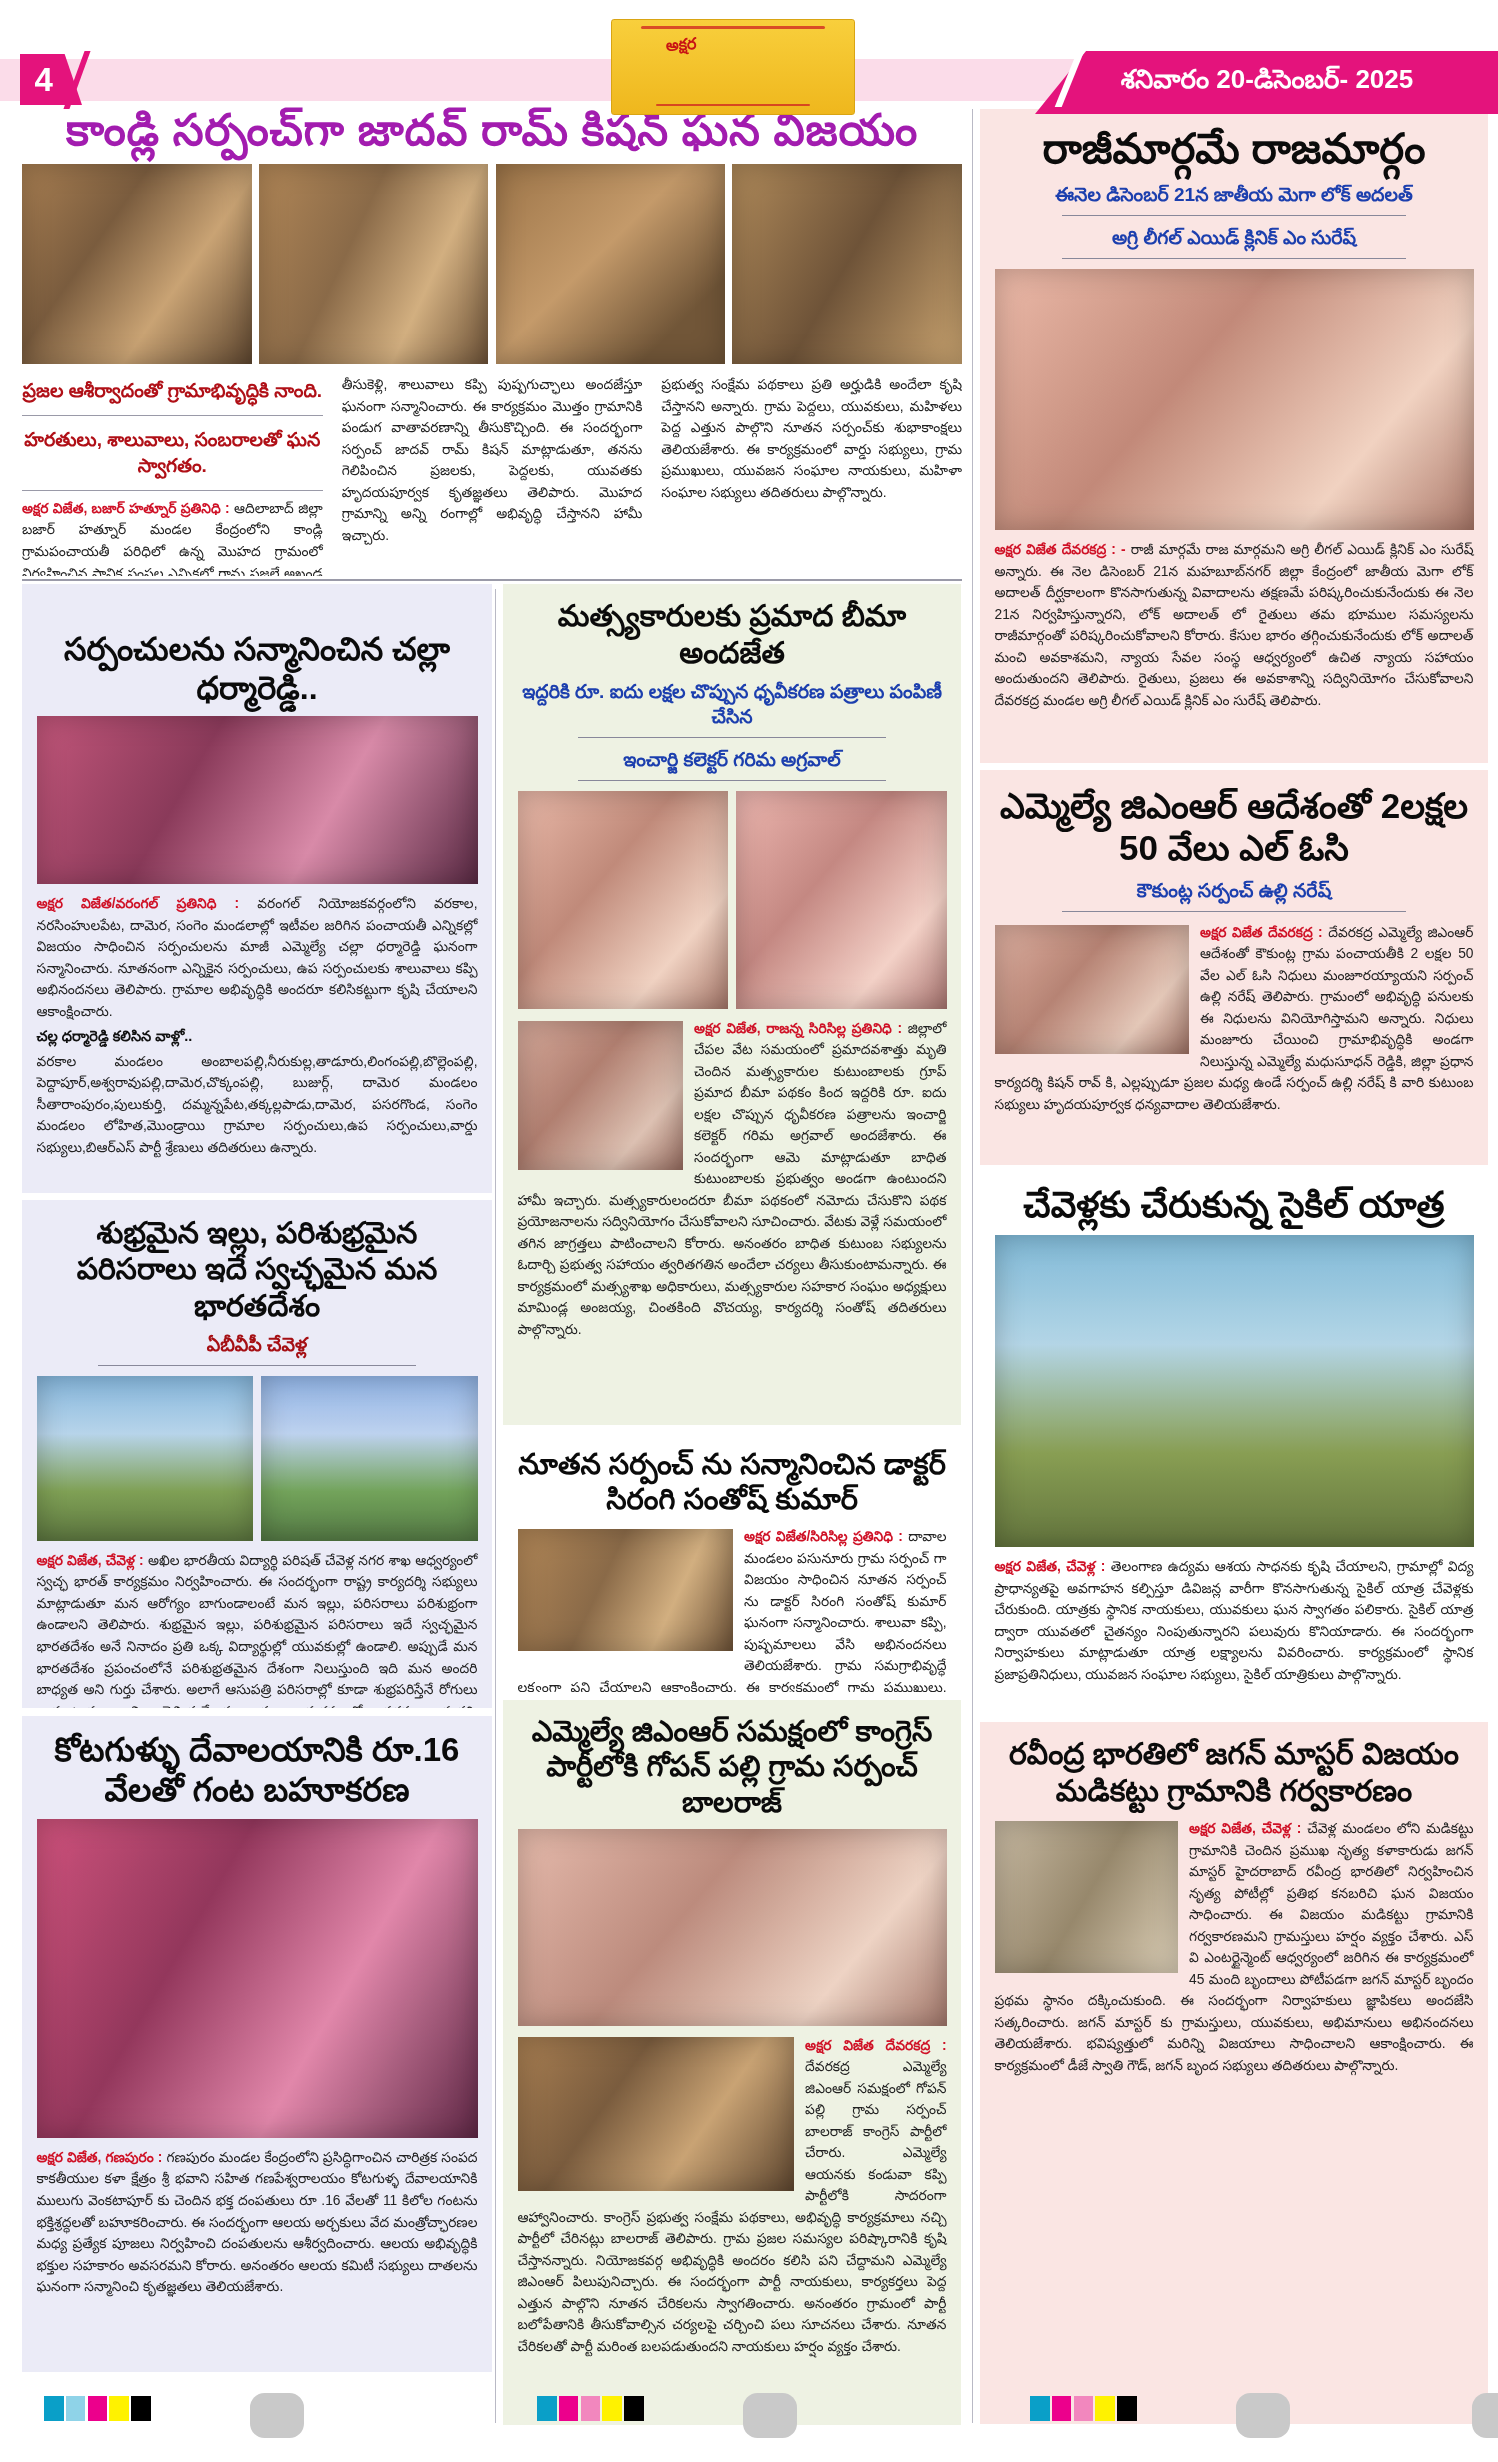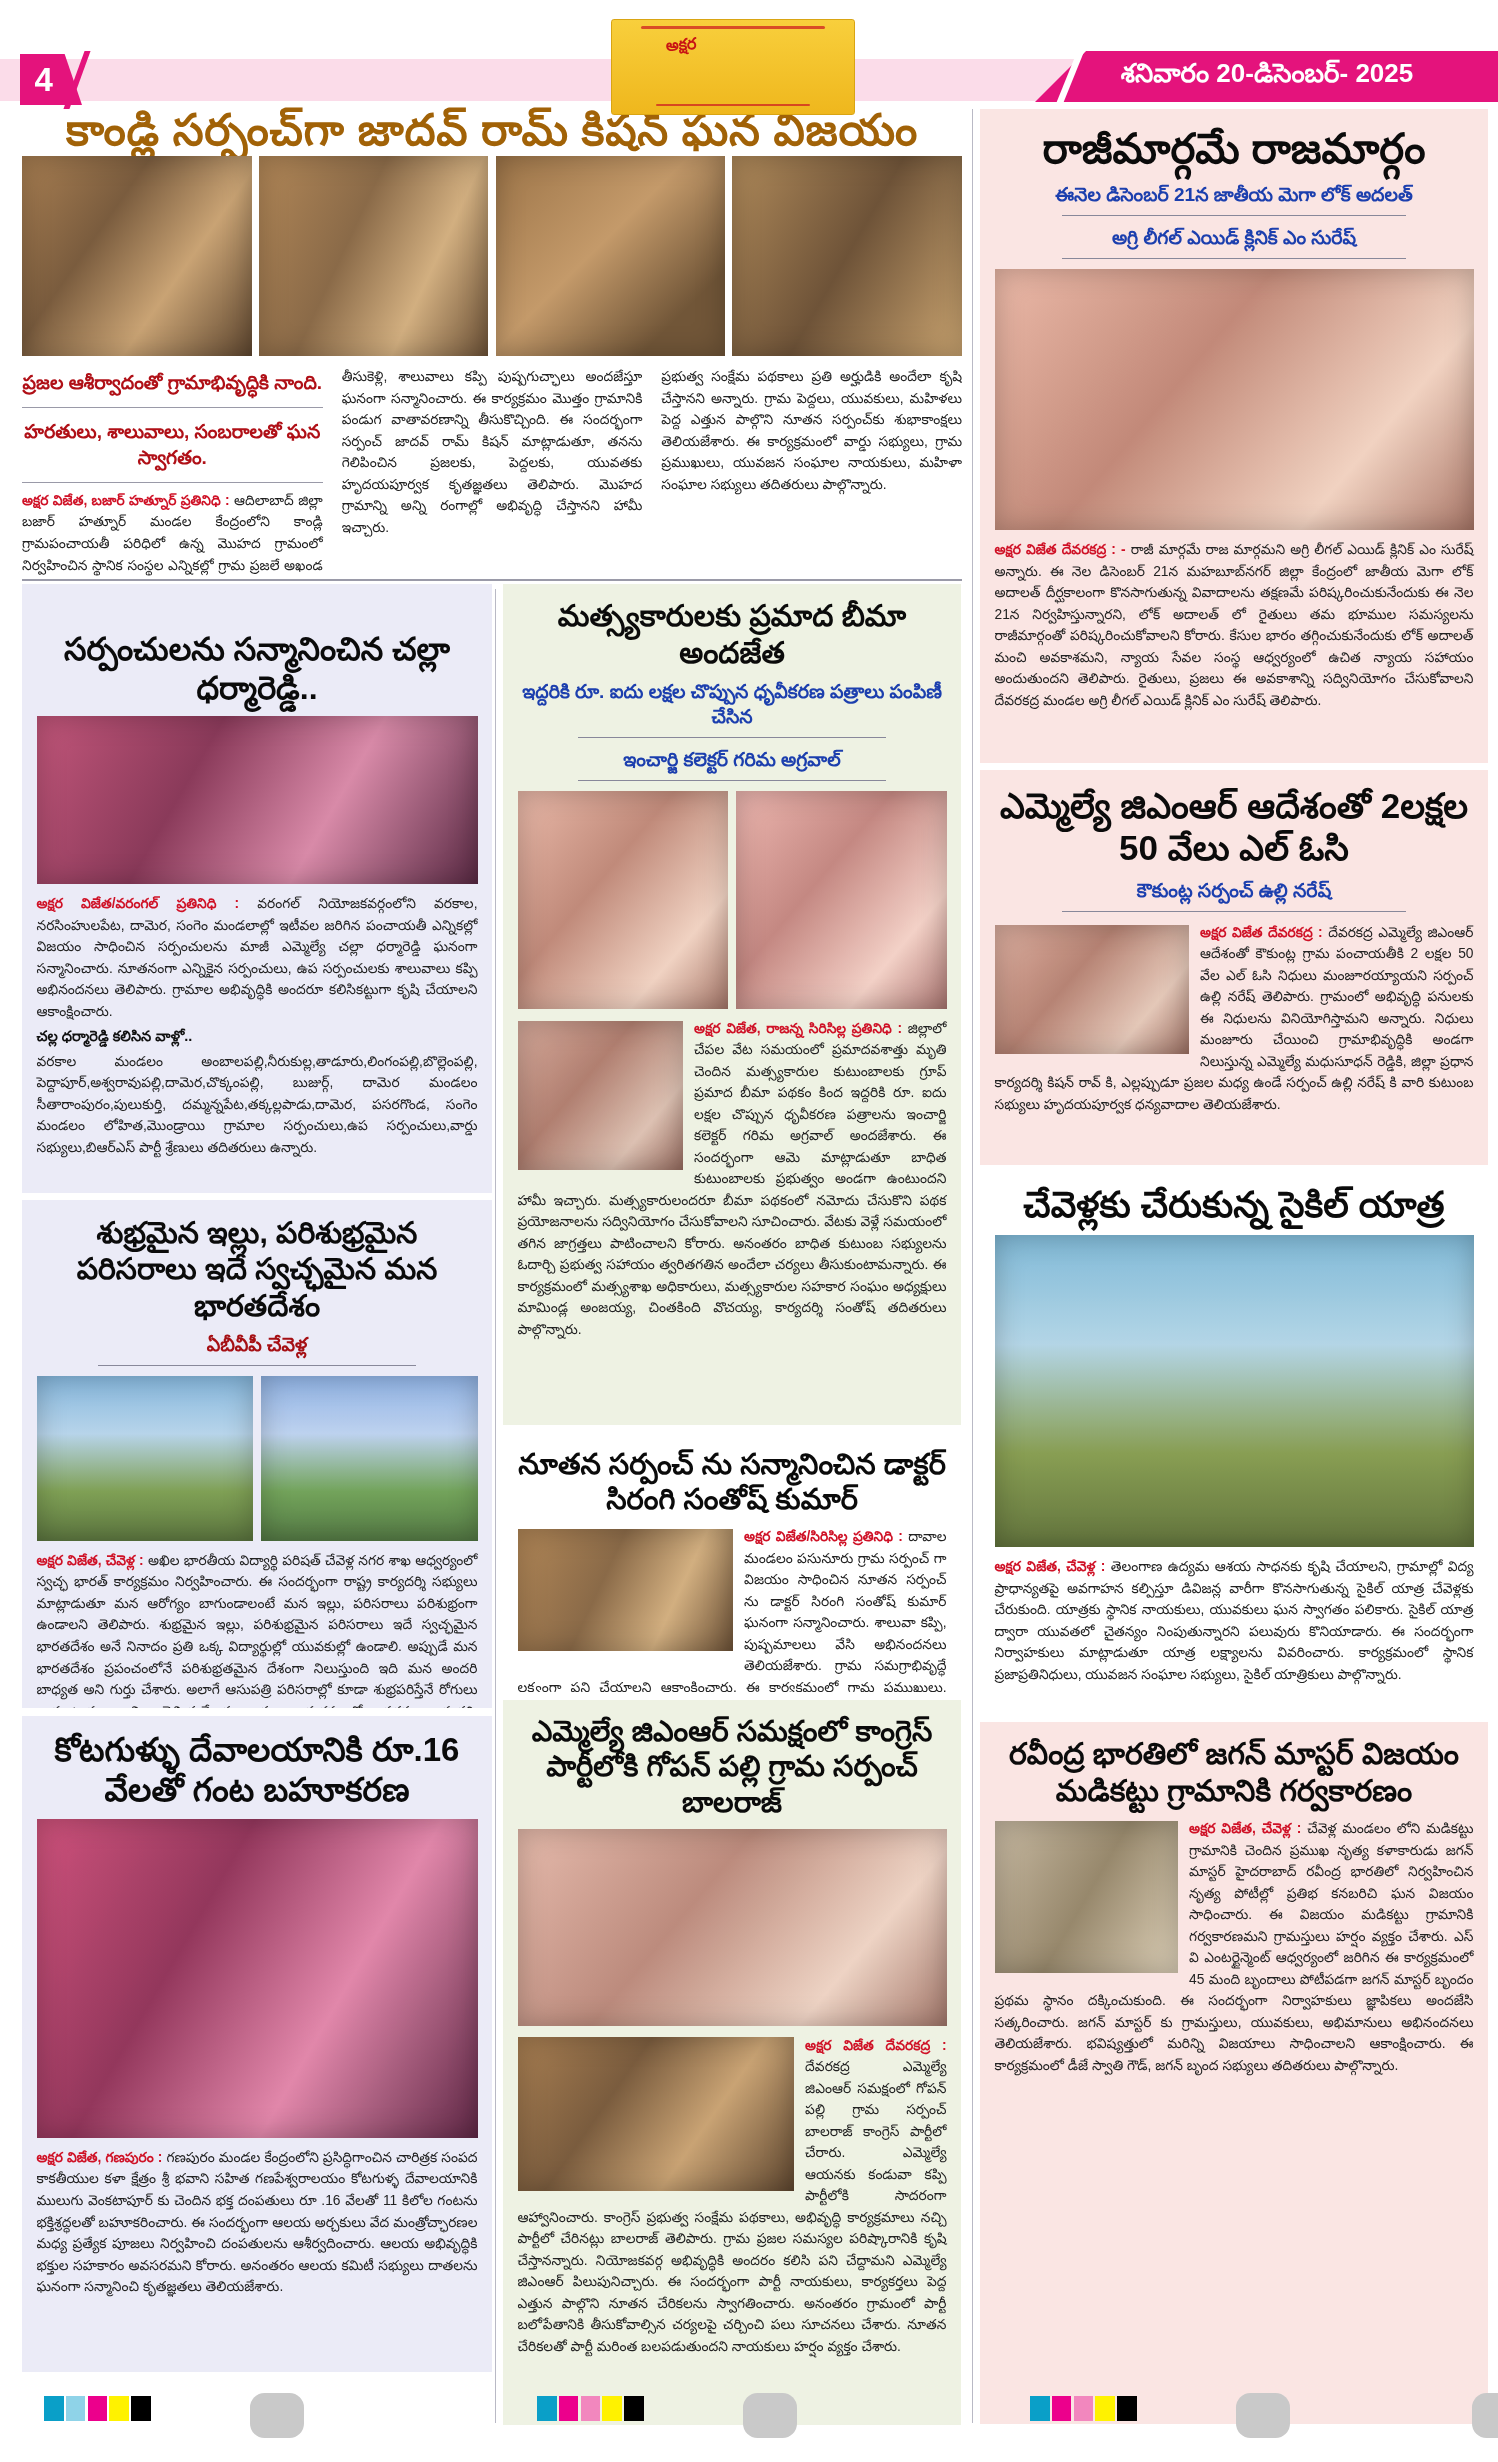--- a/index.html
+++ b/index.html
@@ -5,41 +5,41 @@
   * { margin:0; padding:0; box-sizing:border-box; }
   body { background:#e9e9e9; font-family:"Liberation Sans", sans-serif; }
   .page { position:relative; width:1499px; height:2462px; background:#ffffff; margin:0 auto; overflow:hidden; color:#1c1c1c; }
 
   
   .header-strip { position:absolute; left:0; top:59px; width:100%; height:42px; background:#fbdce9; }
   .pgnum { position:absolute; left:20px; top:54px; width:62px; height:51px; background:#e4137c; color:#fff;
            font-size:33px; font-weight:bold; display:flex; align-items:center; justify-content:flex-start; padding-left:14.5px;
            clip-path:polygon(0 0,72% 0,100% 100%,0 100%); z-index:3; }
   .pgnum-slash { position:absolute; left:74px; top:51px; width:5.8px; height:58px; background:#e4137c; transform:skewX(-20deg); z-index:2; }
-  .datebox { position:absolute; right:0; top:51px; width:464px; height:51px; background:#e4137c; color:#fff;
+  .datebox { position:absolute; right:0; top:51px; width:464px; height:63px; background:#e4137c; color:#fff;
              font-size:26px; font-weight:bold; display:flex; align-items:center; justify-content:center;
              clip-path:polygon(11% 0,100% 0,100% 100%,0 100%); z-index:3; }
   .datebox-slash { position:absolute; right:426px; top:46px; width:6.5px; height:61px; background:#fff; transform:skewX(-22deg); z-index:4; }
   .logo { position:absolute; left:611px; top:19px; width:244px; height:96px; background:linear-gradient(#f8cf3c,#efb71d);
           border:1.5px solid #d9a413; border-radius:2.9px; z-index:5; text-align:center; overflow:hidden; }
   .logo-line { height:2.9px; background:#cf2020; opacity:.75; margin:5.8px 29px 0; border-radius:1.5px; }
   .logo-line.b { margin:4.4px 44px 0; height:2.2px; }
   .logo-pre { position:absolute; top:16px; left:54px; color:#c81414; font-weight:bold; font-size:16px; transform:rotate(-4deg); }
   .logo-title { position:absolute; top:20px; left:0; right:0; color:#1d3e9e; font-size:57px; font-weight:800; letter-spacing:2.9px;
                 text-shadow:2.2px 2.2px 0 #fff,-2.2px -2.2px 0 #fff,2.2px -2.2px 0 #fff,-2.2px 2.2px 0 #fff,0 2.9px 0 #fff; }
 
   
   .vrule { position:absolute; width:0.7px; background:#b9b9c5; }
   .v1 { left:495px; top:589px; height:1834px; }
   .v2 { left:972px; top:109px; height:2314px; }
   .hdiv { position:absolute; left:22px; top:579px; width:940px; height:1.5px; background:#9a9aa8; }
 
   
   .top-article { position:absolute; left:22px; top:106px; width:940px; height:470px; overflow:hidden; }
-  h1.green { color:#a16207; font-size:44px; font-weight:800; text-align:center; line-height:1.1; margin-bottom:2px; letter-spacing:0.7px; }
+  h1.green { color:#a21caf; font-size:44px; font-weight:800; text-align:center; line-height:1.1; margin-bottom:10px; letter-spacing:0.7px; }
   .photo-row { display:flex; gap:7.3px; }
   .photo { position:relative; box-shadow:inset 0 0 29px rgba(0,0,0,.25); }
   .photo-row .photo { flex:1; height:200px; }
   .top-cols { display:flex; gap:19px; margin-top:10px; }
   .top-cols .col { flex:1; }
   .redsub { color:#b01017; font-weight:bold; font-size:19px; text-align:center; padding:5.8px 0 8.7px; border-bottom:1.5px solid #9a9aa8; margin-bottom:7.3px; }
 
   
   .body { font-size:13.8px; line-height:1.56; text-align:justify; color:#222; }
   .byline { color:#cf1126; font-weight:bold; }

